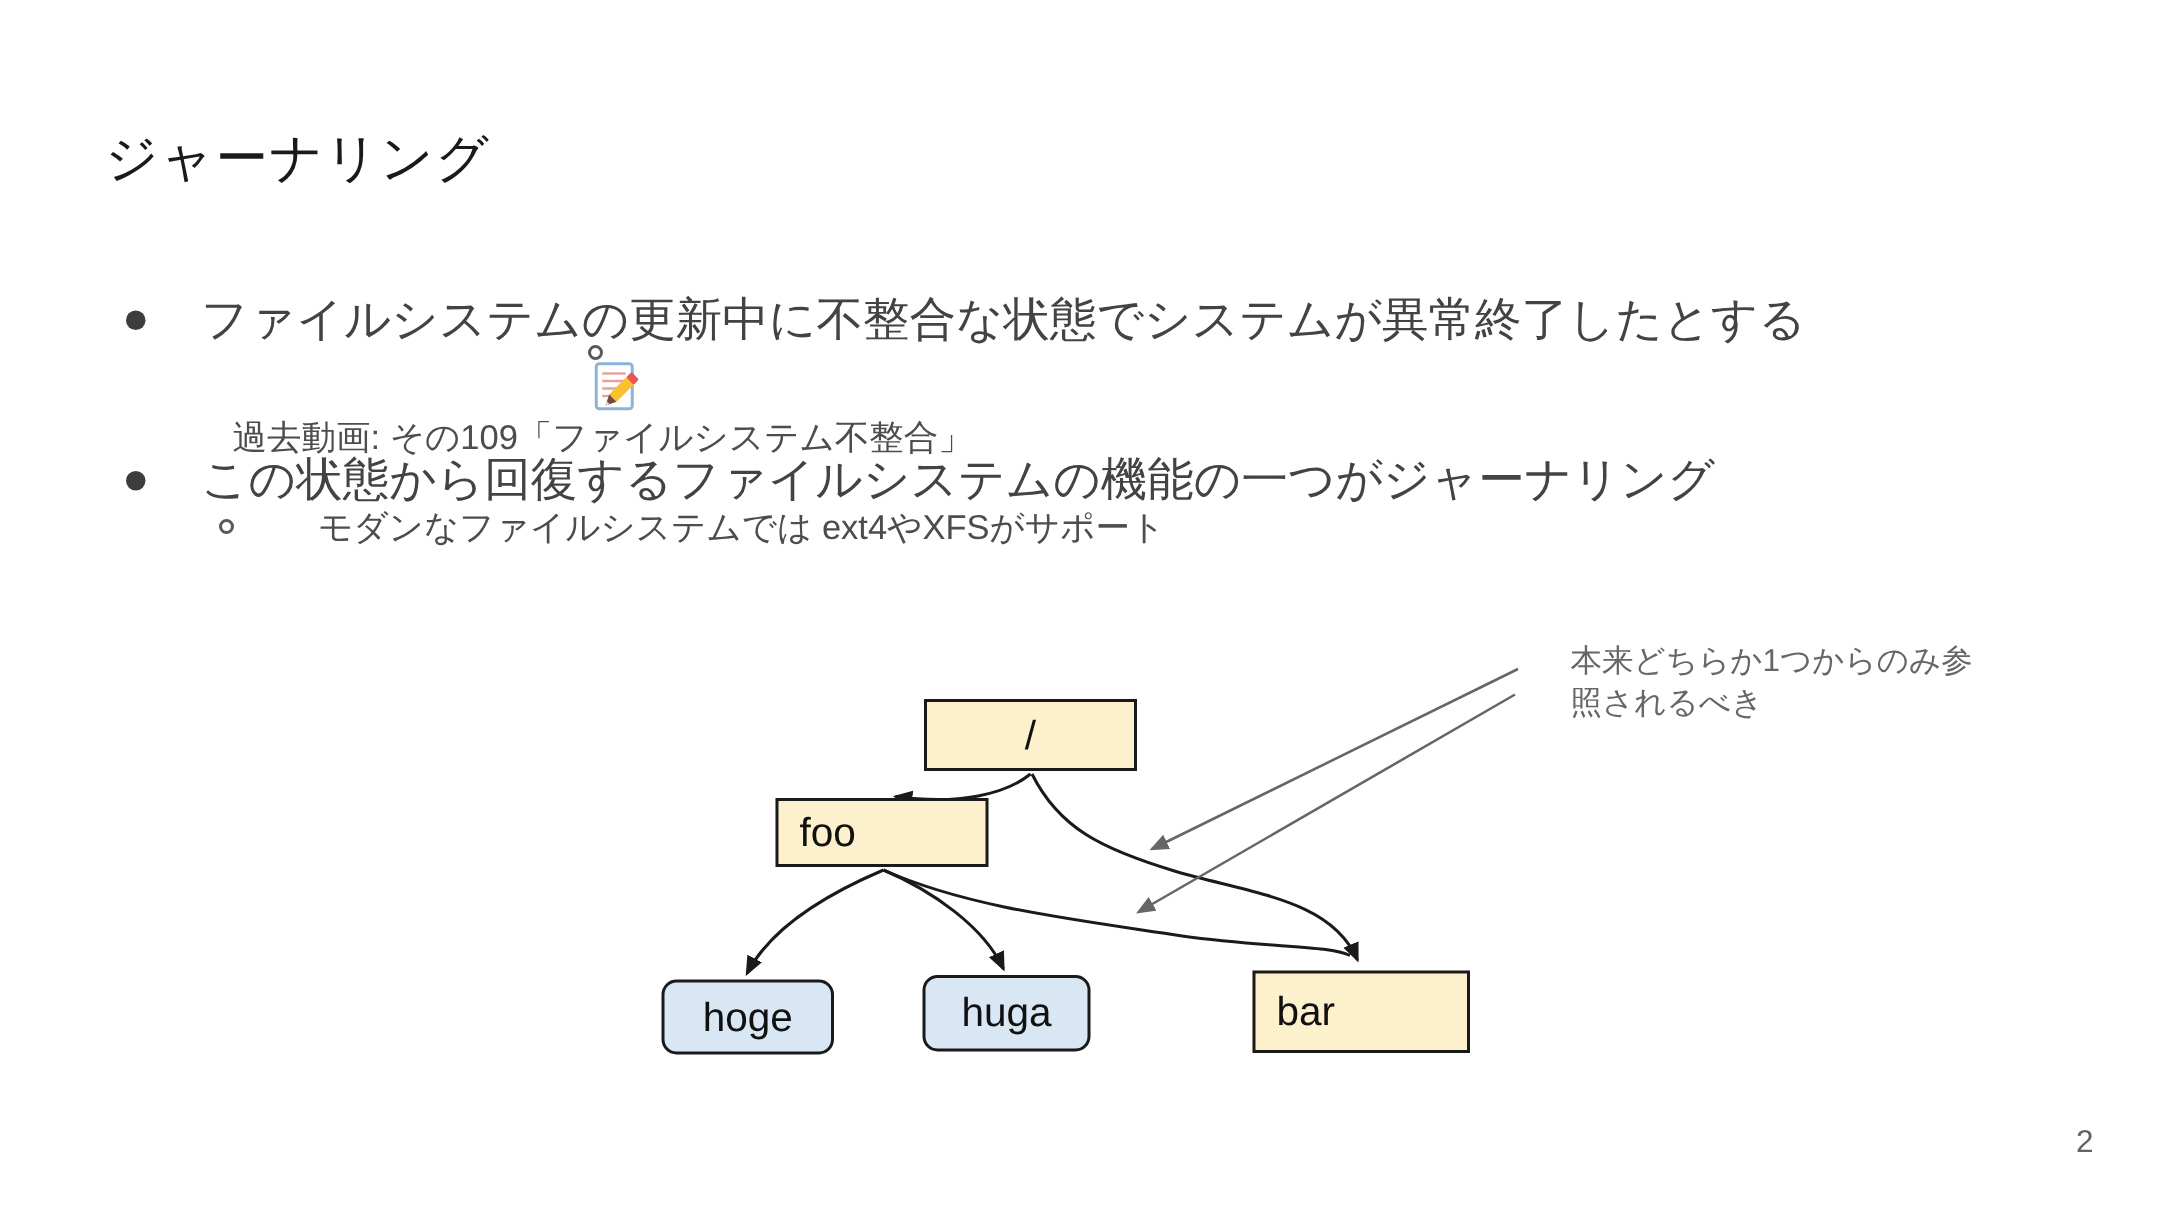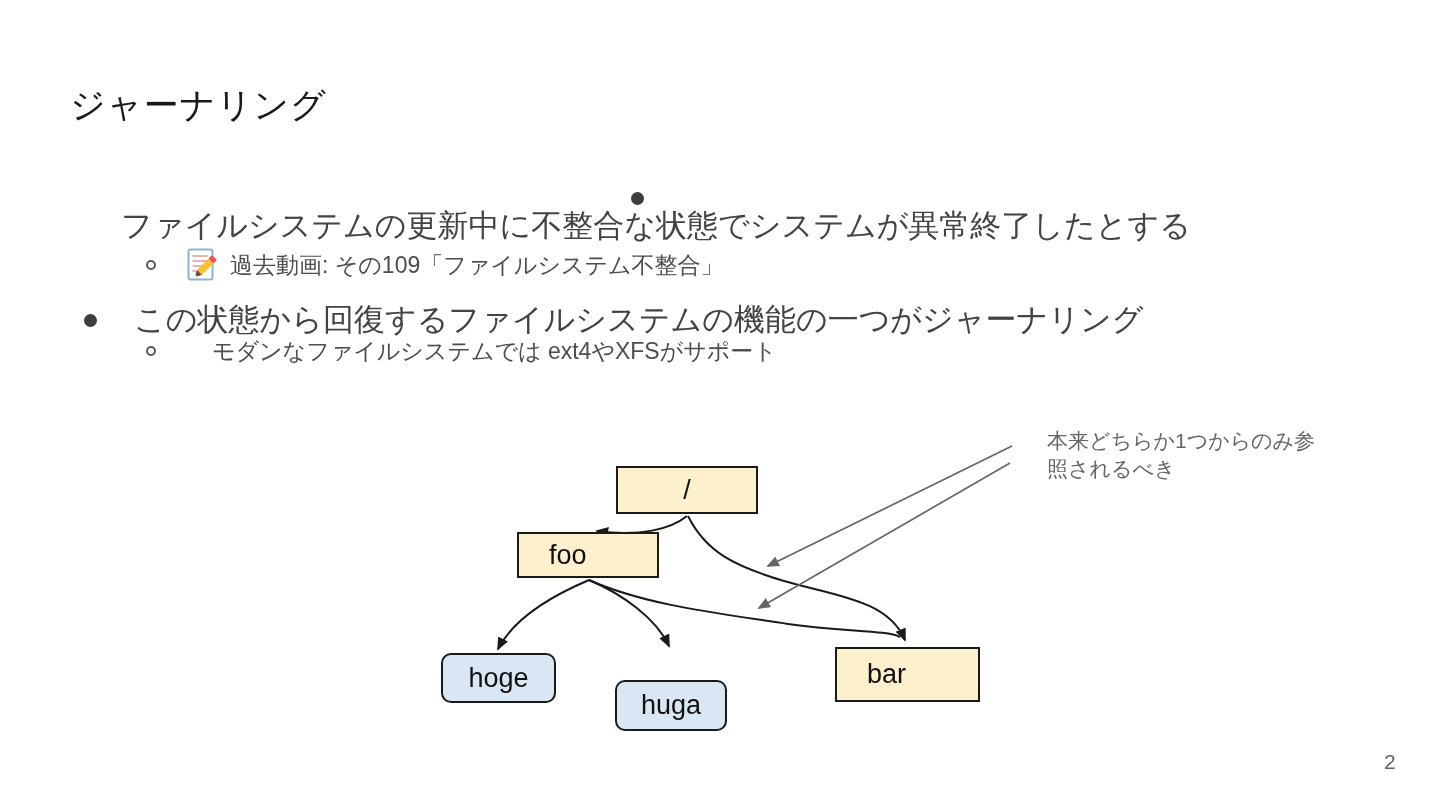--- a/index.html
+++ b/index.html
@@ -18,48 +18,48 @@
 
   .marker-l1 {
     width: 13px; height: 13px; border-radius: 50%;
     background: #3d3d3d; flex: 0 0 auto;
   }
   .marker-l2 {
     width: 10px; height: 10px; border-radius: 50%;
     border: 2px solid #595959; background: transparent; flex: 0 0 auto;
   }
 
-  #row1 { left: 84px; top: 192px; height: 42px; flex-direction: column; }
+  #row1 { left: 84px; top: 192px; height: 42px; }
   #row1 .txt1 { margin-left: 37px; }
-  #row2 { left: 146px; top: 244px; height: 42px; }
+  #row2 { left: 146px; top: 230px; height: 42px; flex-direction: column; }
   #row2 .memo-icon { margin-left: 29px; }
   #row2 .txt2 { margin-left: 9px; }
   #row3 { left: 84px; top: 299px; height: 42px; }
   #row3 .txt1 { margin-left: 37px; }
   #row4 { left: 146px; top: 333px; height: 36px; }
   #row4 .txt2 { margin-left: 56px; }
 
   .memo-icon { width: 36px; height: 36px; flex: 0 0 auto; }
 
   
   .arrows-svg { position: absolute; left: 0; top: 0; width: 1440px; height: 810px; pointer-events: none; }
 
   .node {
     position: absolute; display: flex; align-items: center;
     border: 2px solid #1a1a1a; font-size: 27px; color: #111;
     background: #fdf0cc;
   }
   .node.centered { justify-content: center; }
-  .node.leftpad { padding-left: 30px; }
+  .node.leftpad { padding-left: 14px; }
   .node.rounded { border-radius: 10px; background: #d9e7f5; }
 
   #node-root { left: 616px; top: 466px; width: 142px; height: 48px; }
   #node-foo  { left: 517px; top: 532px; width: 142px; height: 46px; }
   #node-hoge { left: 441px; top: 653px; width: 115px; height: 50px; text-align: right; }
-  #node-huga { left: 615px; top: 680px; width: 112px; height: 51px; }
+  #node-huga { left: 615px; top: 650px; width: 112px; height: 51px; }
   #node-bar  { left: 835px; top: 647px; width: 145px; height: 55px; }
 
   .annotation {
     position: absolute; left: 1014px; top: 427px;
     font-size: 21px; line-height: 28px; color: #666666; white-space: nowrap; margin-left: 33px;
   }
 
   .page-number {
     position: absolute; left: 1384px; top: 750px;
     font-size: 21px; color: #5f6368;

